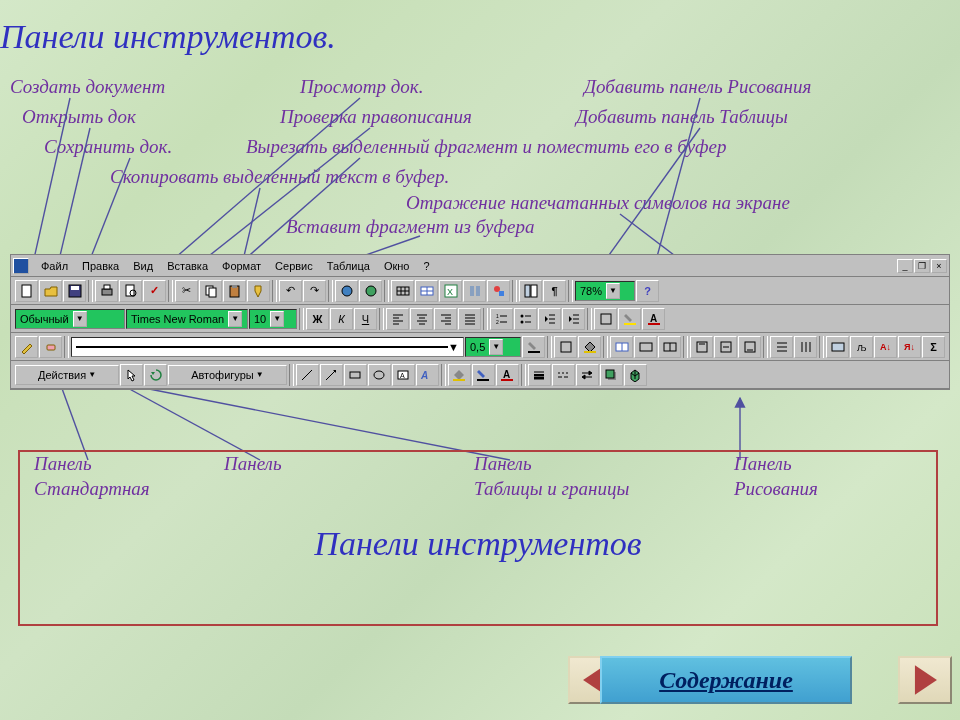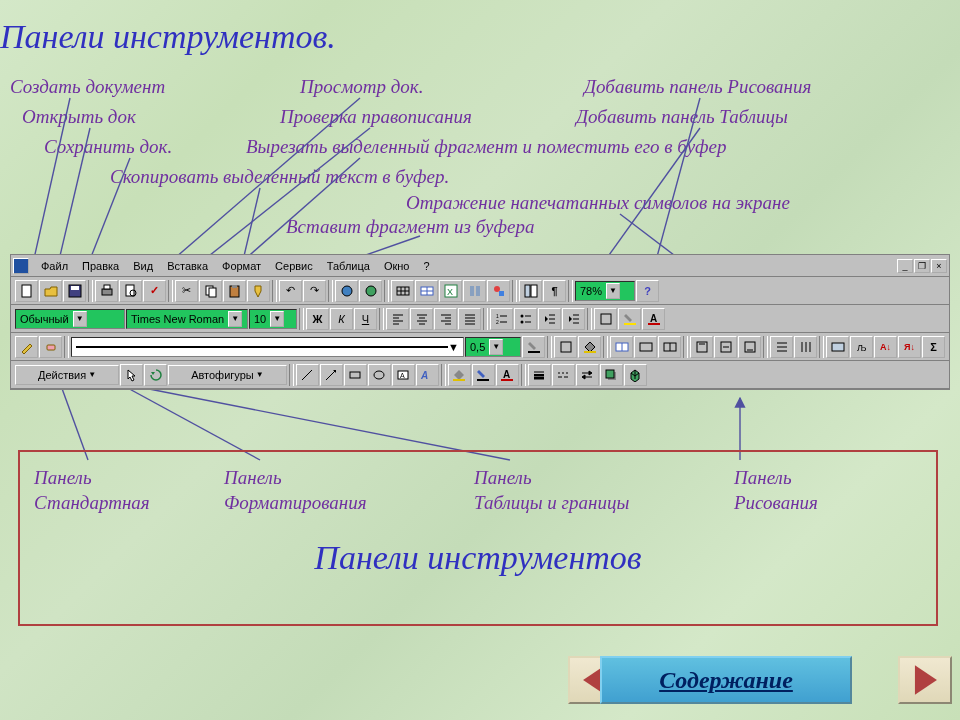--- a/index.html
+++ b/index.html
@@ -137,21 +137,21 @@
   .linebox .line { flex: 1; height: 2px; background: #000; }
 
   
   .legendbox {
     position: absolute;
     top: 450px;
     left: 18px;
     width: 920px;
     height: 176px;
     border: 2px solid #b04040;
-    padding: 14px 14px;
+    padding: 0 14px;
   }
   .legrow { display: flex; gap: 30px; }
   .legcol {
     color: #7030a0;
     font-style: italic;
     font-size: 19px;
     line-height: 1.3;
   }
   .legtitle {
     text-align: center;
@@ -716,21 +716,20 @@
 </div>
 
 <div class="legendbox">
   <div class="legrow">
     <div class="legcol" style="width:160px">
       <div>Панель</div>
         <div>Стандартная</div>
     </div>
     <div class="legcol" style="width:220px">
       <div>Панель</div>
-        <div>Форматирования</div>
     </div>
     <div class="legcol" style="width:230px">
       <div>Панель</div>
         <div>Таблицы и границы</div>
     </div>
     <div class="legcol">
       <div>Панель</div>
         <div>Рисования</div>
     </div>
   </div>

